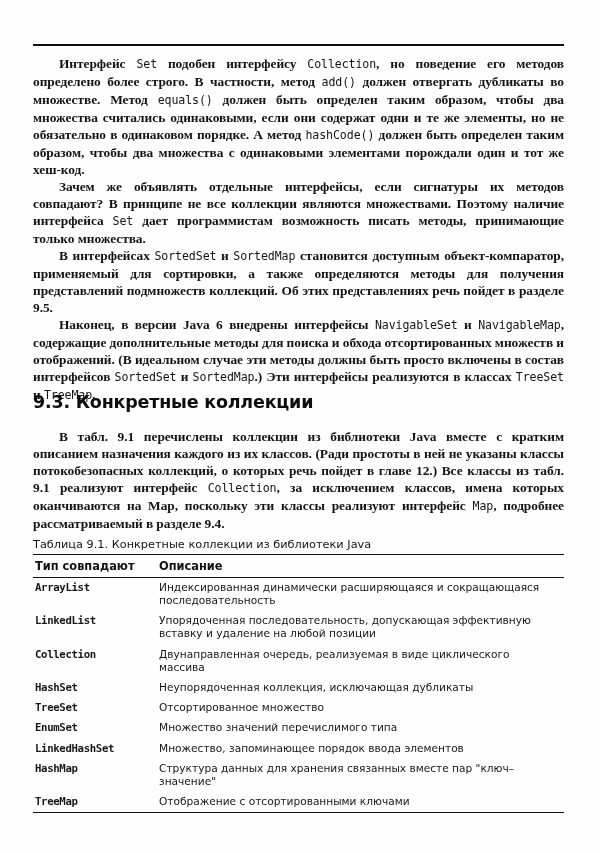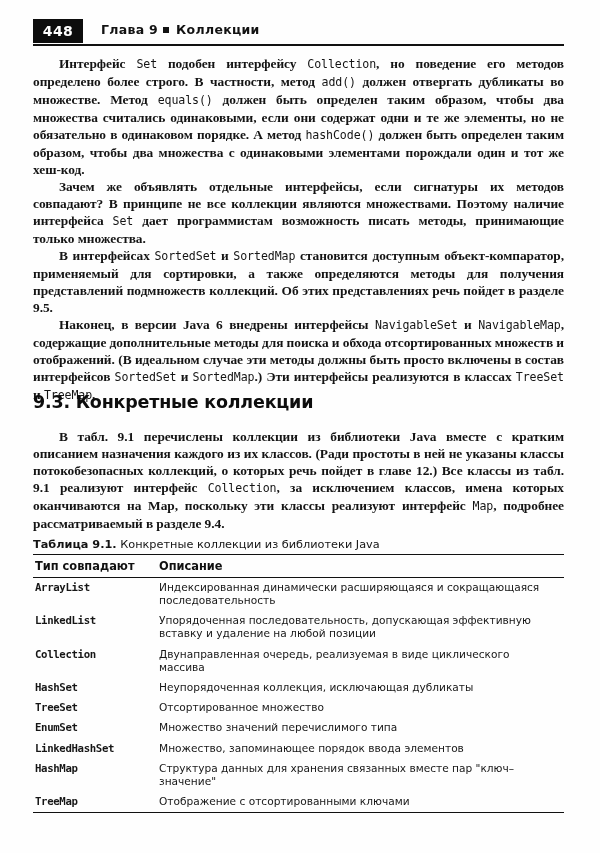--- a/index.html
+++ b/index.html
@@ -126,21 +126,21 @@
   
   .tbl-caption {
     position: absolute;
     left: 33px;
     top: 538px;
     font-family: "DejaVu Sans", "Liberation Sans", sans-serif;
     font-size: 11.3px;
     color: #141414;
   }
   .tbl-caption b {
-    font-weight: bold;
+    font-weight: normal;
   }
   .tbl-caption span.cap-rest { font-weight: normal; }
 
   table.coll {
     position: absolute;
     left: 33px;
     top: 554px;
     width: 531px;
     border-collapse: collapse;
     font-family: "DejaVu Sans", "Liberation Sans", sans-serif;
@@ -180,28 +180,20 @@
   table.coll tbody tr:last-child td {
     border-bottom: 1.7px solid #111111;
     padding-bottom: 4px;
   }
 </style>
 </head>
 <body>
 
 <div class="page">
 
-  <div class="runhead">
-    <div class="folio-box">
-      <span>448</span>
-    </div>
-    <div class="runhead-text">
-      <span>Глава 9</span><span class="runhead-sep"></span><span>Коллекции</span>
-    </div>
-  </div>
   <div class="runhead-rule"></div>
 
   <div class="body">
     <p class="para"><span class="bold-run">Интерфейс </span><span class="mono">Set</span><span class="bold-run"> подобен интерфейсу </span><span class="mono">Collection</span><span class="bold-run">, но поведение его методов определено более строго. В частности, метод </span><span class="mono">add()</span><span class="bold-run"> должен отвергать дубликаты во множестве. Метод </span><span class="mono">equals()</span><span class="bold-run"> должен быть определен таким образом, чтобы два множества считались одинаковыми, если они содержат одни и те же элементы, но не обязательно в одинаковом порядке. А метод </span><span class="mono">hashCode()</span><span class="bold-run"> должен быть определен таким образом, чтобы два множества с одинаковыми элементами порождали один и тот же хеш-код.</span></p>
     <p class="para"><span class="bold-run">Зачем же объявлять отдельные интерфейсы, если сигнатуры их методов совпадают? В принципе не все коллекции являются множествами. Поэтому наличие интерфейса </span><span class="mono">Set</span><span class="bold-run"> дает программистам возможность писать методы, принимающие только множества.</span></p>
     <p class="para"><span class="bold-run">В интерфейсах </span><span class="mono">SortedSet</span><span class="bold-run"> и </span><span class="mono">SortedMap</span><span class="bold-run"> становится доступным объект-компаратор, применяемый для сортировки, а также определяются методы для получения представлений подмножеств коллекций. Об этих представлениях речь пойдет в разделе 9.5.</span></p>
     <p class="para"><span class="bold-run">Наконец, в версии Java 6 внедрены интерфейсы </span><span class="mono">NavigableSet</span><span class="bold-run"> и </span><span class="mono">NavigableMap</span><span class="bold-run">, содержащие дополнительные методы для поиска и обхода отсортированных множеств и отображений. (В идеальном случае эти методы должны быть просто включены в состав интерфейсов </span><span class="mono">SortedSet</span><span class="bold-run"> и </span><span class="mono">SortedMap</span><span class="bold-run">.) Эти интерфейсы реализуются в классах </span><span class="mono">TreeSet</span><span class="bold-run"> и </span><span class="mono">TreeMap</span><span class="bold-run">.</span></p>
   </div>
 
   <h2 class="section">9.3. Конкретные коллекции</h2>

